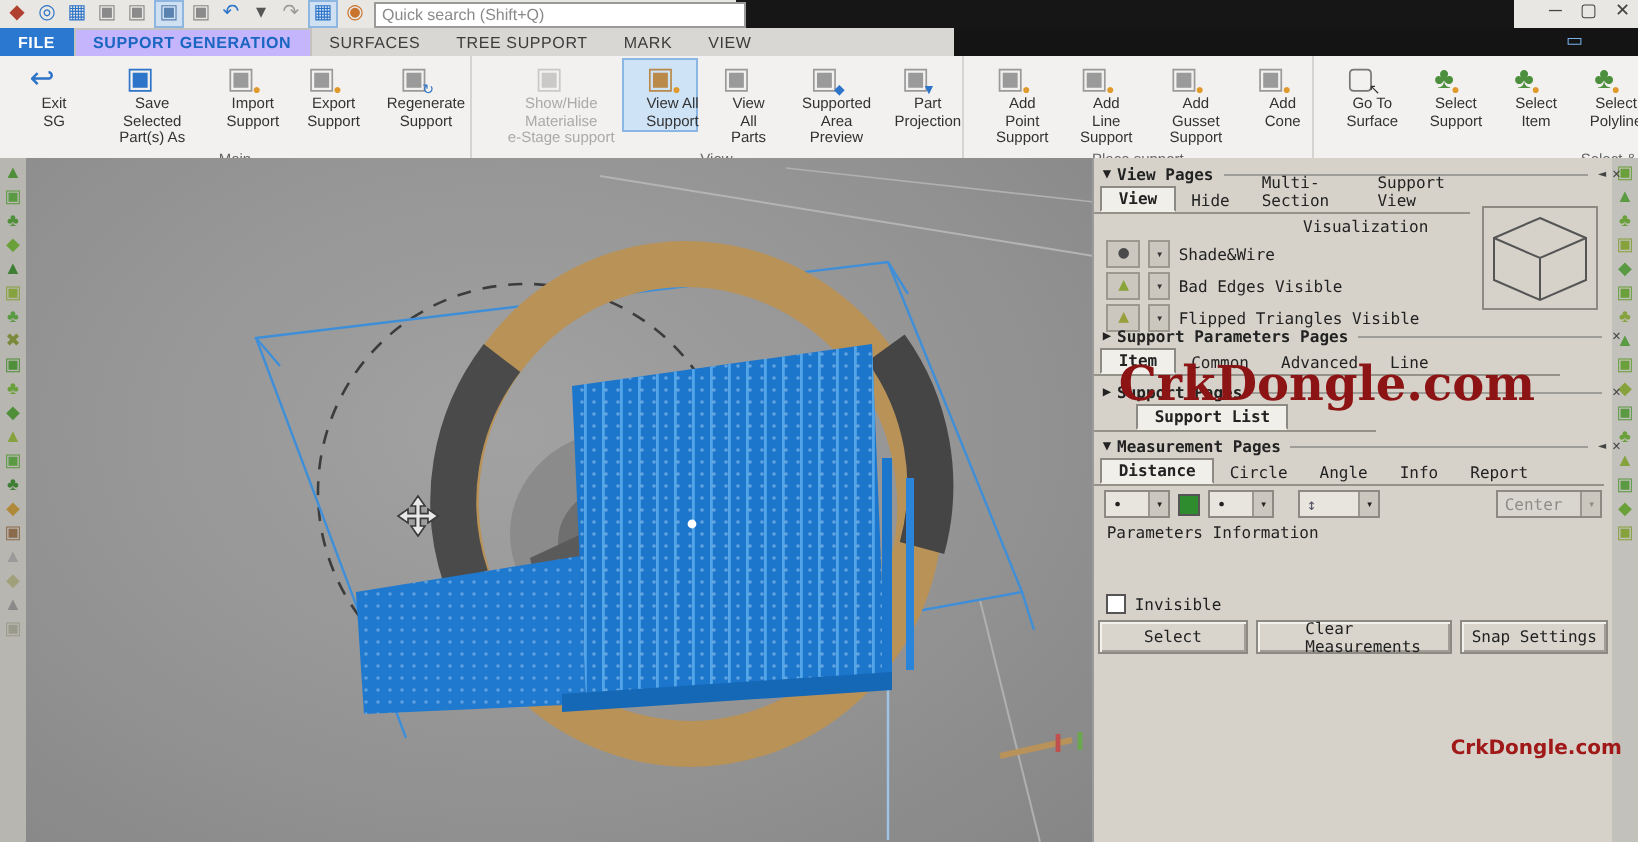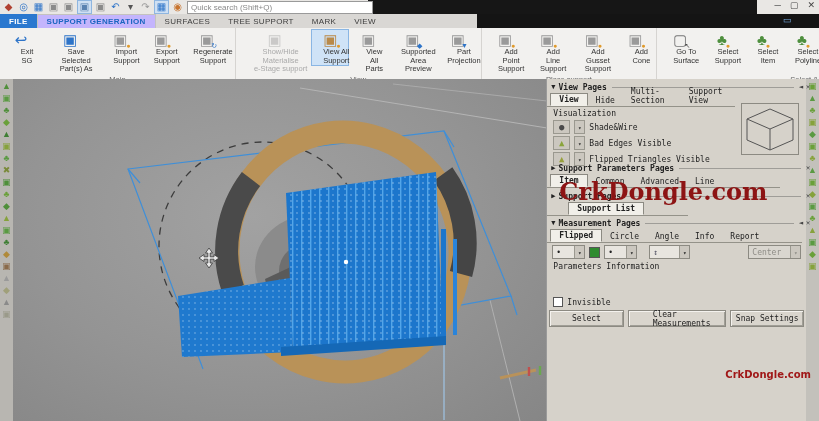--- a/index.html
+++ b/index.html
@@ -479,21 +479,21 @@
         <span class="hic">◄</span>
         <span class="hic">✕</span>
       </div>
       <div class="prow ptabs" style="top:14px;width:185px;">
 
       <div class="ptab active"><span>View</span></div>
           <div class="ptab"><span>Hide</span></div>
           <div class="ptab"><span>Multi-Section</span></div>
           <div class="ptab"><span>Support View</span></div>
         </div>
-      <div class="prow plabel" style="top:30px;">
+      <div class="prow plabel" style="top:30px;justify-content:center;">
           <span>Visualization</span>
         </div>
       <div class="prow vrow" style="top:41px;">
         <span class="vico">
             <span style="color:#4a4a4a;">●</span>
           </span>
         <span class="vdd">▾</span>
         <span>Shade&amp;Wire</span>
       </div>
       <div class="prow vrow" style="top:57px;">
@@ -543,21 +543,21 @@
 
       <div class="prow phead" style="top:139px;">
         <span class="tri">▼</span>
         <span>Measurement Pages</span>
         <span class="hline"></span>
         <span class="hic">◄</span>
         <span class="hic">✕</span>
       </div>
       <div class="prow ptabs" style="top:150px;width:252px;">
 
-      <div class="ptab active"><span>Flipped</span></div>
+      <div class="ptab active"><span>Distance</span></div>
           <div class="ptab"><span>Circle</span></div>
           <div class="ptab"><span>Angle</span></div>
           <div class="ptab"><span>Info</span></div>
           <div class="ptab"><span>Report</span></div>
         </div>
       <div class="prow" style="top:166px;gap:4px;padding-left:5px;width:249px;">
         <span class="dd" style="width:28px;">
             <span>•</span>
             <span class="arr">▾</span>
           </span>

